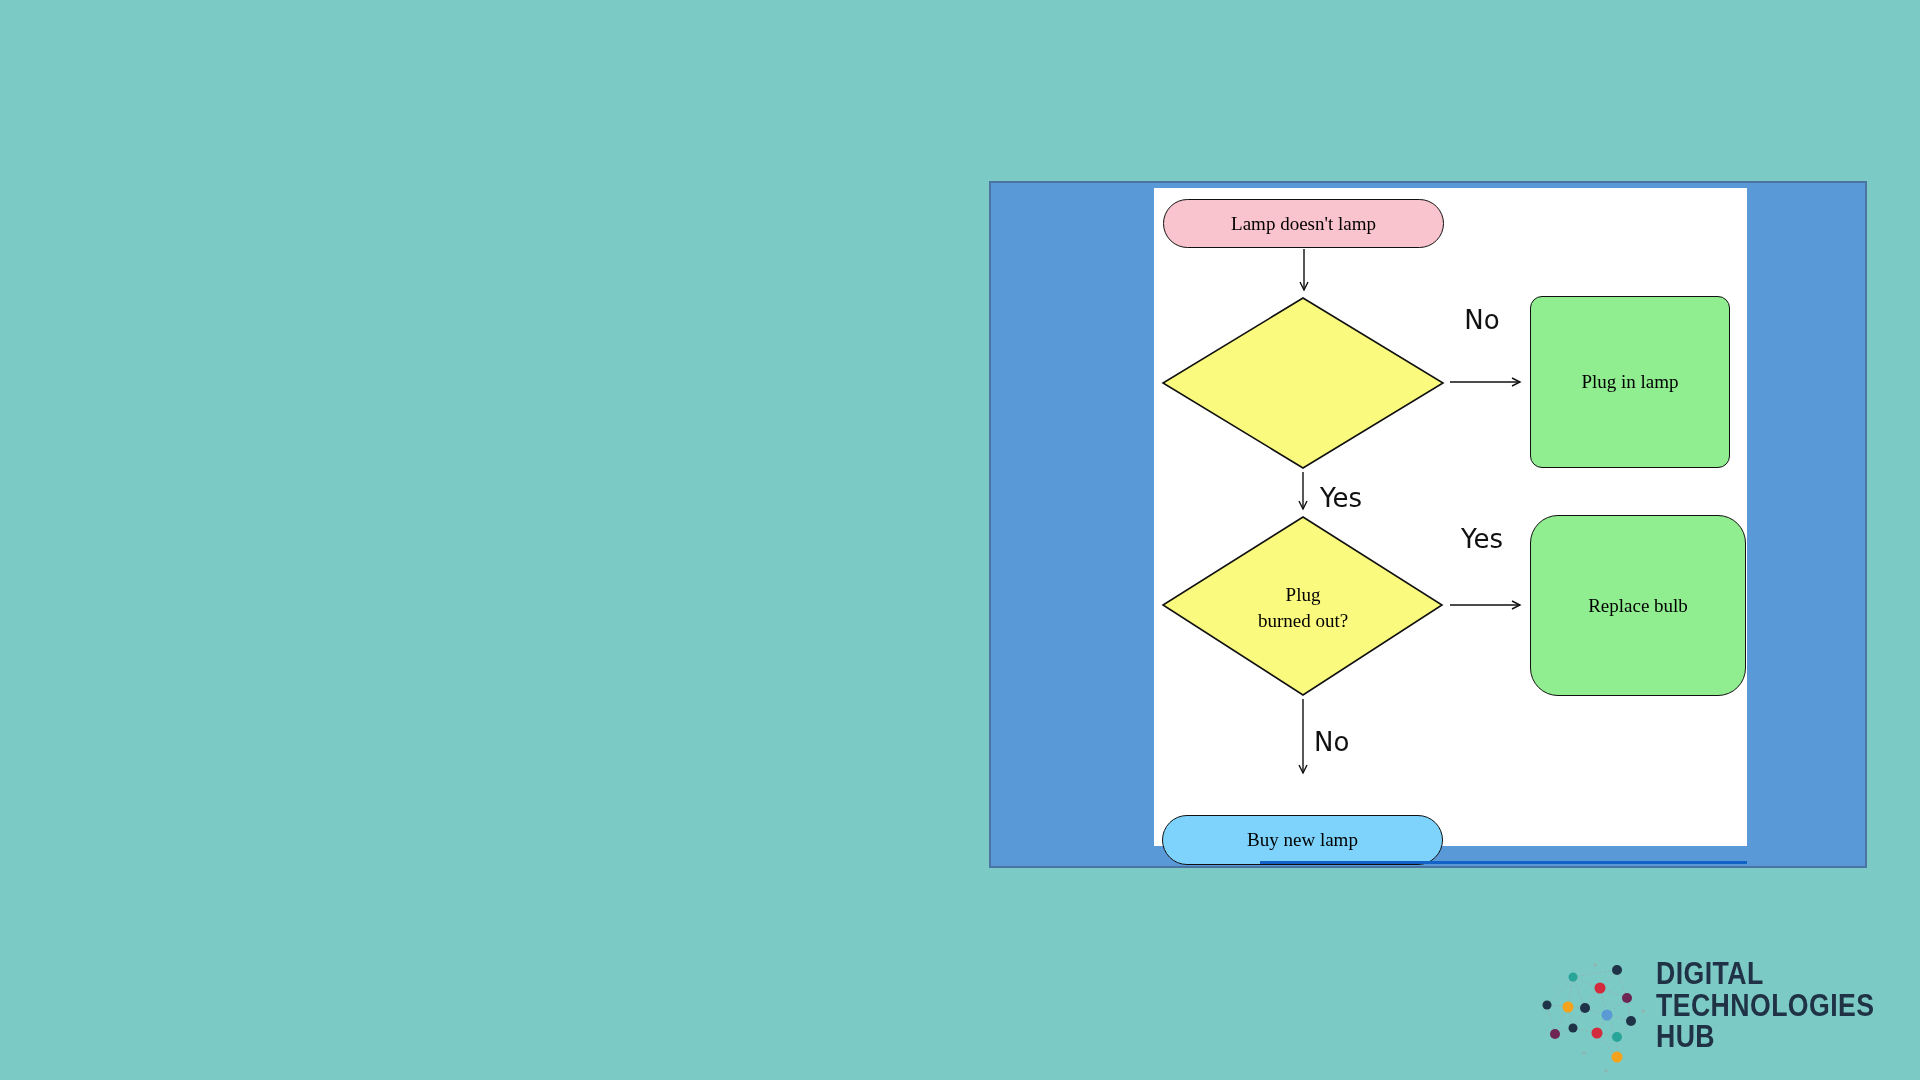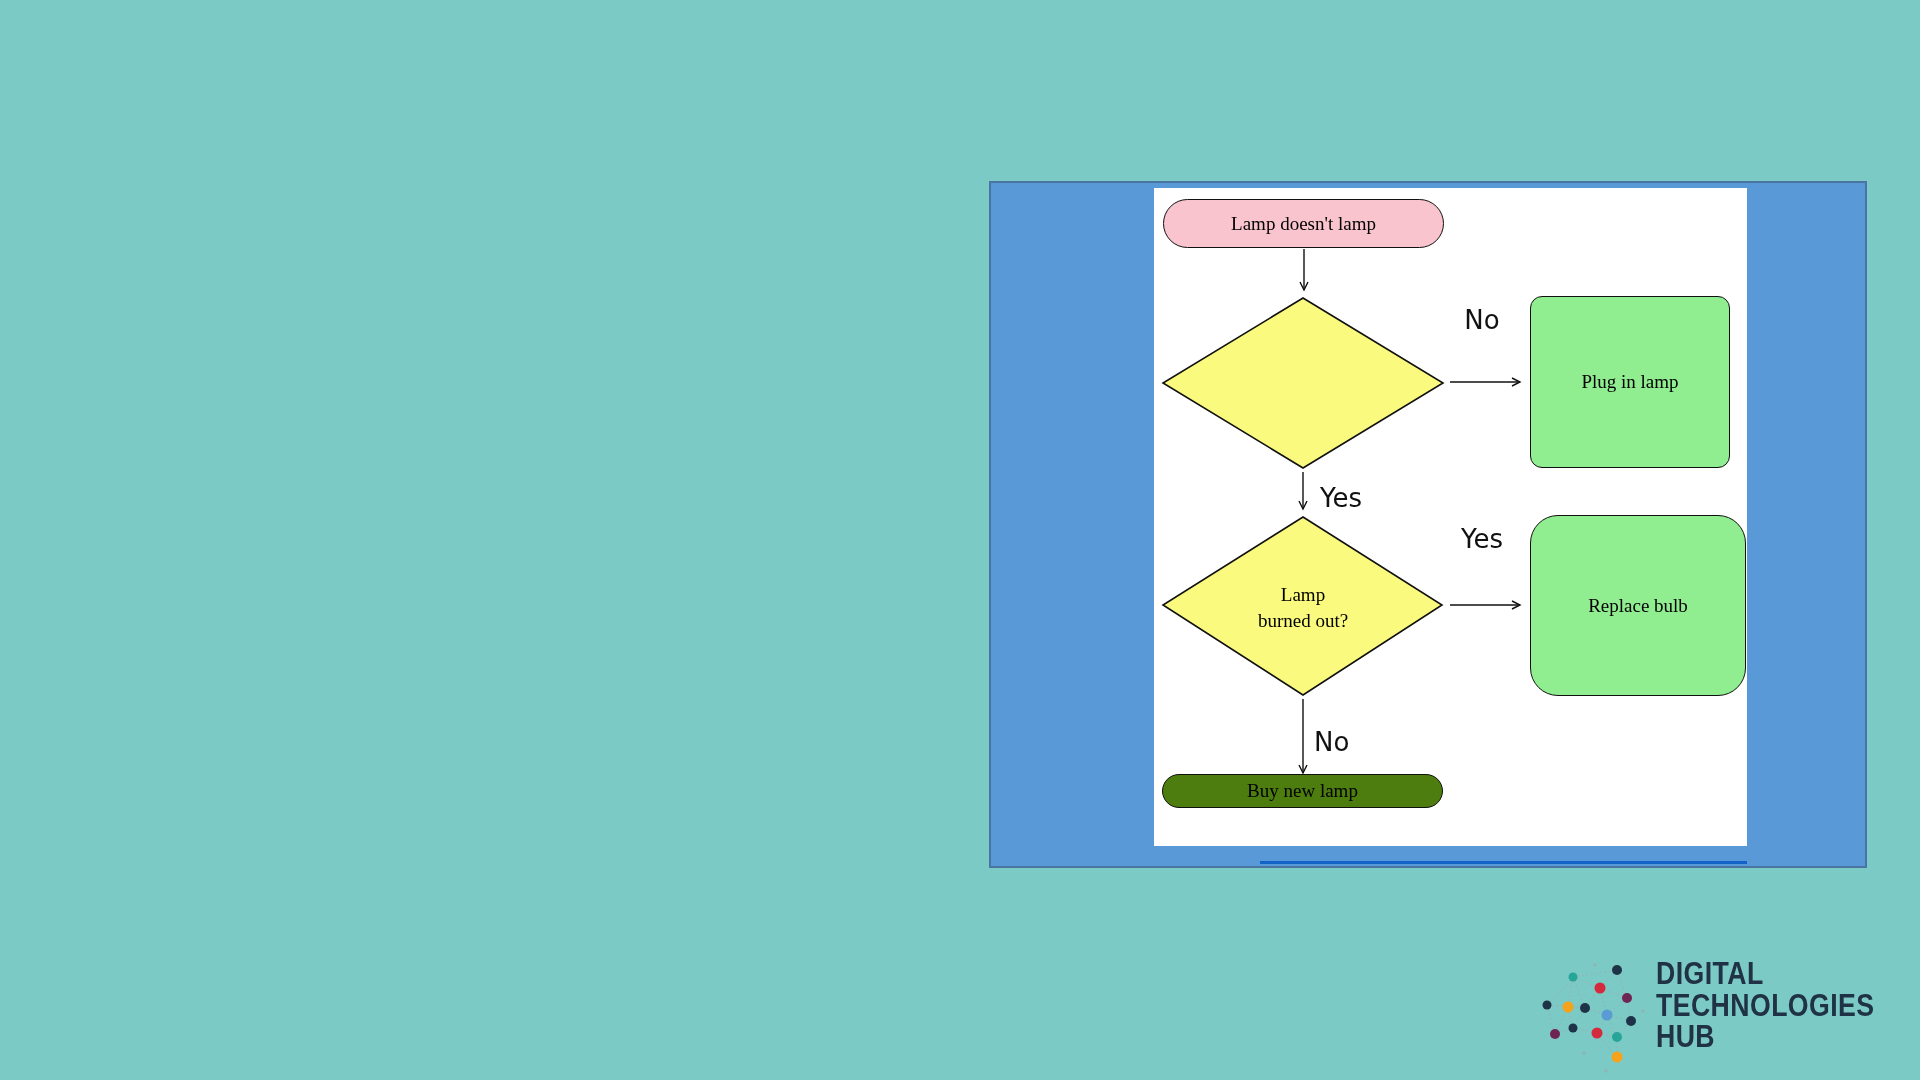--- a/index.html
+++ b/index.html
@@ -35,21 +35,21 @@
     align-items: center; justify-content: center;
     text-align: center;
     font-family: "Liberation Serif", serif;
     font-size: 19px; color: #000;
     border: 1.5px solid #111;
     box-sizing: border-box;
   }
   .node.start   { left: 9px;   top: 11px;  width: 281px; height: 49px;  border-radius: 25px; background: #fac4ce; }
   .node.action1 { left: 376px; top: 108px; width: 200px; height: 172px; border-radius: 12px; background: #90ee90; }
   .node.action2 { left: 376px; top: 327px; width: 216px; height: 181px; border-radius: 28px; background: #90ee90; }
-  .node.end     { left: 8px;   top: 586px; width: 281px; height: 34px;  border-radius: 25px; background: #4d7c0f; }
+  .node.end     { left: 8px;   top: 627px; width: 281px; height: 50px;  border-radius: 25px; background: #7dd3fc; }
 
   .diamond-text {
     position: absolute; width: 200px; left: 49px;
     text-align: center; line-height: 26px;
     font-family: "Liberation Serif", serif;
     font-size: 19px; color: #000;
   }
   .diamond-text.d1 { top: 173px; }
   .diamond-text.d2 { top: 394px; }
 
@@ -110,21 +110,21 @@
     <div class="node start">
       <span>Lamp doesn't lamp</span>
     </div>
 
 
     <div class="node action1">
       <span>Plug in lamp</span>
     </div>
 
     <div class="diamond-text d2">
-      <div>Lamp</div>
+      <div>Plug</div>
       <div>burned out?</div>
     </div>
 
     <div class="node action2">
       <span>Replace bulb</span>
     </div>
 
     <div class="node end">
       <span>Buy new lamp</span>
     </div>

